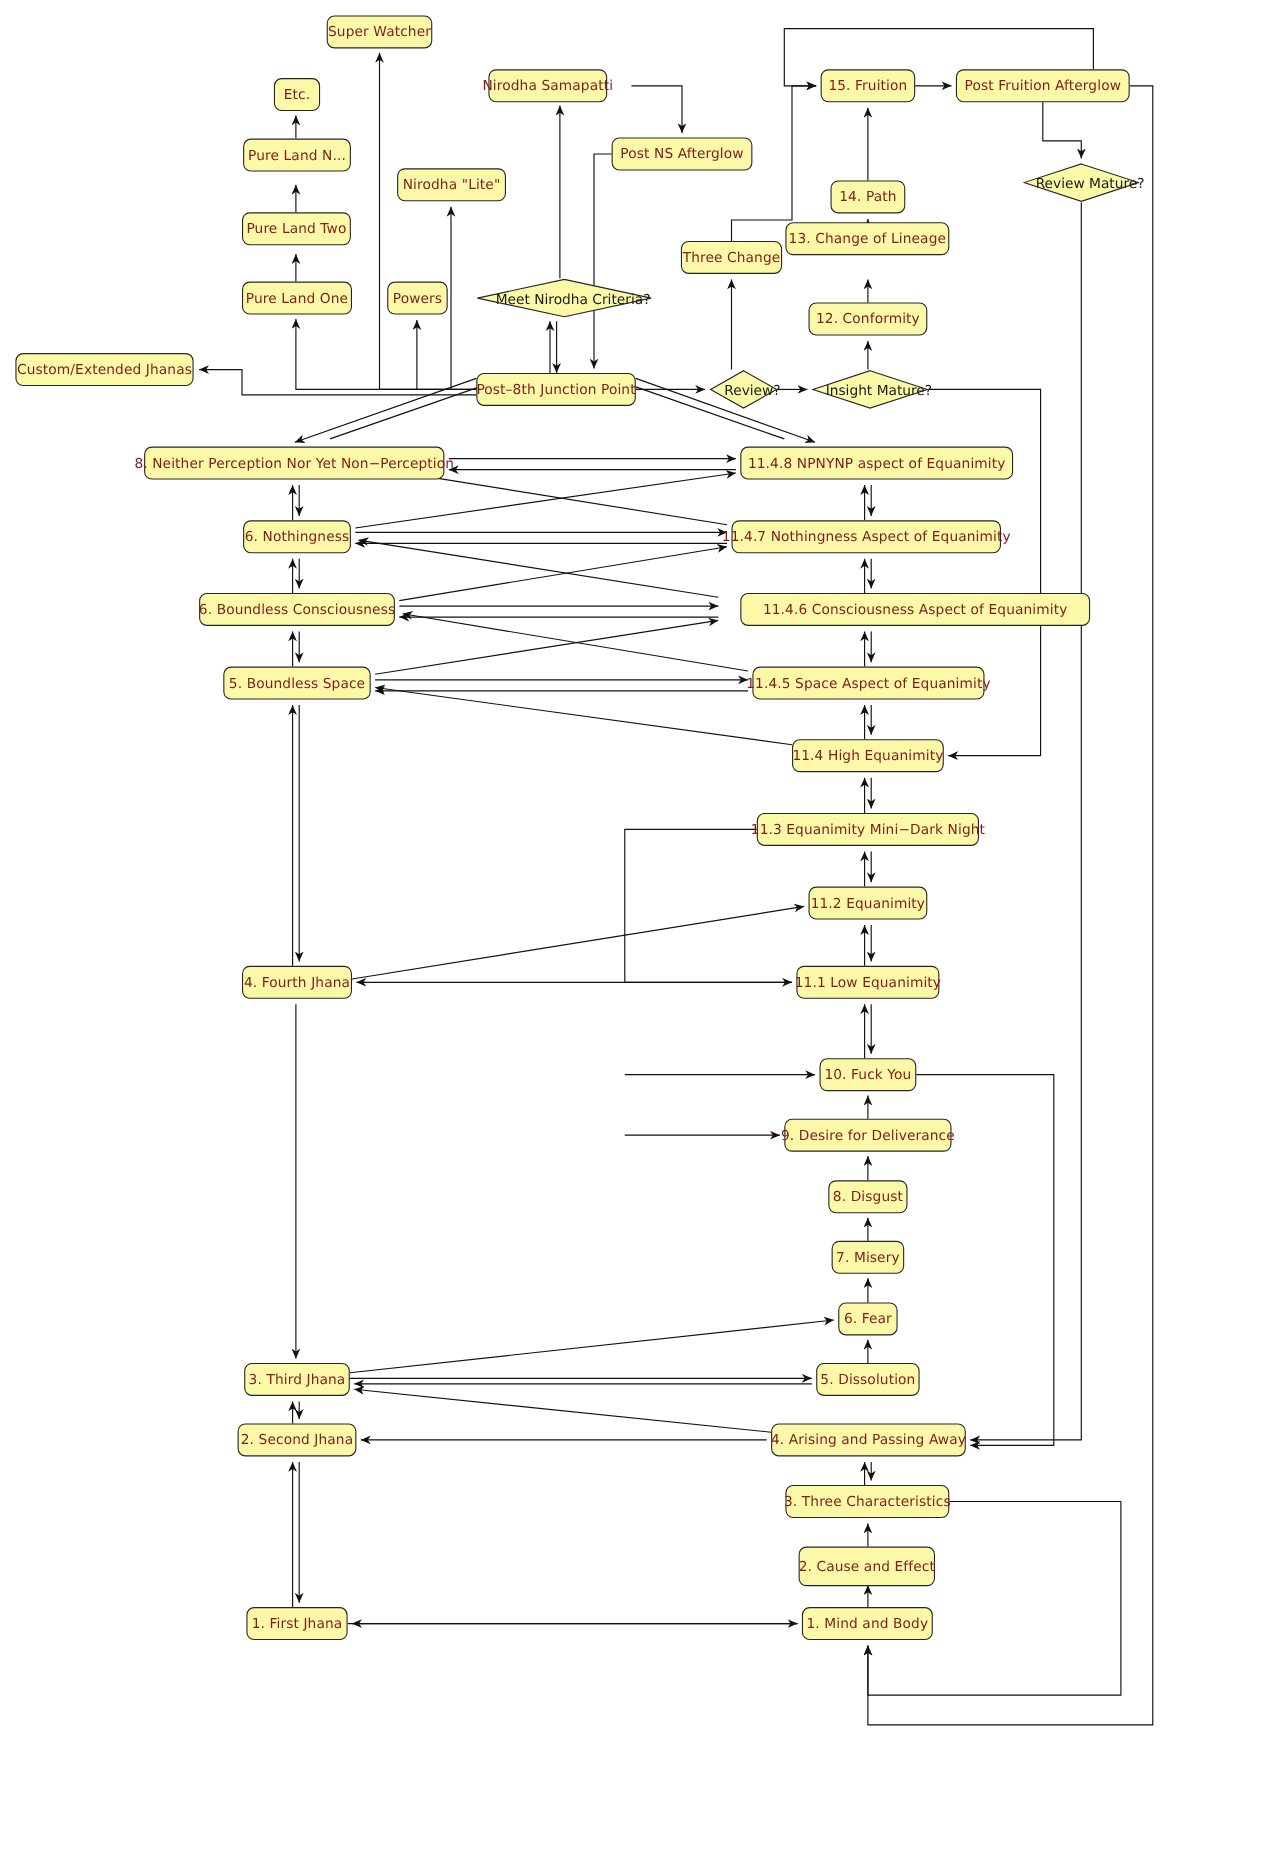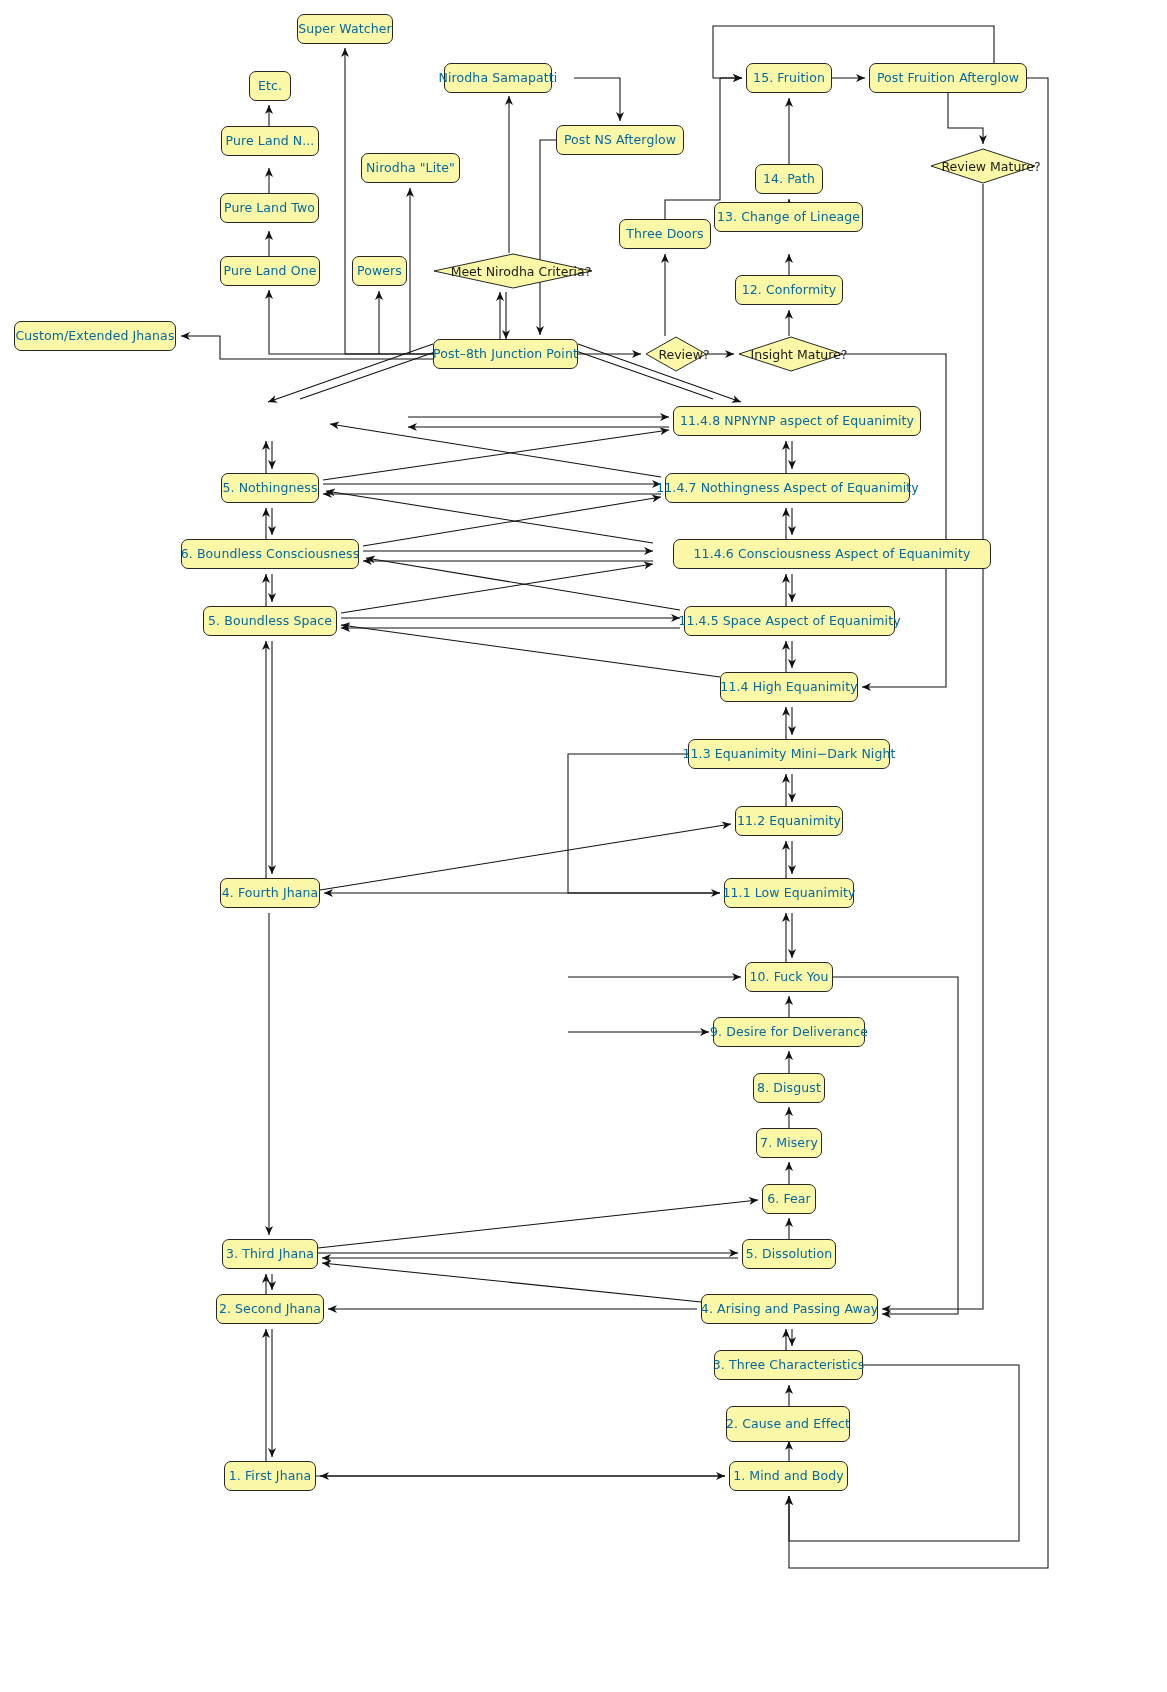--- a/index.html
+++ b/index.html
@@ -7,21 +7,21 @@
   #canvas{position:relative;width:1167px;height:1692px;background:#ffffff;overflow:hidden;}
   svg.edges{position:absolute;left:0;top:0;width:1167px;height:1692px;pointer-events:none;}
   .node{
     position:absolute;
     background:#FBF8A8;
     border:1px solid #262626;
     border-radius:7px;
     box-sizing:border-box;
     display:flex;align-items:center;justify-content:center;
     font-size:12.5px;
-    color:#0369a1;
+    color:#7f1d1d;
     white-space:nowrap;
     letter-spacing:0.1px;
     line-height:1;
   }
   .diamond{
     position:absolute;
     display:flex;align-items:center;justify-content:center;
     font-size:12.5px;color:#1a1a1a;white-space:nowrap;
     box-sizing:border-box;
     background:transparent;
@@ -229,21 +229,21 @@
 
   <div class="diamond" style="left:930px;top:148px;width:106px;height:36px;">
     <svg class="dia-shape" viewBox="0 0 106 36" preserveAspectRatio="none">
       <polygon points="53,1 105,18 53,35 1,18" fill="#FBF8A8" stroke="#262626" stroke-width="1"></polygon>
     </svg>
     <span class="dia-label">Review Mature?</span>
   </div>
 
   <div class="node" style="left:755px;top:164px;width:68px;height:30px;">14. Path</div>
   <div class="node" style="left:220px;top:193px;width:99px;height:30px;">Pure Land Two</div>
-  <div class="node" style="left:619px;top:219px;width:92px;height:30px;">Three Doors</div>
+  <div class="node" style="left:619px;top:219px;width:92px;height:30px;">Three Change</div>
   <div class="node" style="left:714px;top:202px;width:149px;height:30px;">13. Change of Lineage</div>
   <div class="node" style="left:220px;top:256px;width:100px;height:30px;">Pure Land One</div>
   <div class="node" style="left:352px;top:256px;width:55px;height:30px;">Powers</div>
 
   <div class="diamond" style="left:433px;top:253px;width:160px;height:36px;">
     <svg class="dia-shape" viewBox="0 0 160 36" preserveAspectRatio="none">
       <polygon points="80,1 159,18 80,35 1,18" fill="#FBF8A8" stroke="#262626" stroke-width="1"></polygon>
     </svg>
     <span class="dia-label">Meet Nirodha Criteria?</span>
   </div>
@@ -259,22 +259,23 @@
     <span class="dia-label">Review?</span>
   </div>
 
   <div class="diamond" style="left:738px;top:336px;width:106px;height:36px;">
     <svg class="dia-shape" viewBox="0 0 106 36" preserveAspectRatio="none">
       <polygon points="53,1 105,18 53,35 1,18" fill="#FBF8A8" stroke="#262626" stroke-width="1"></polygon>
     </svg>
     <span class="dia-label">Insight Mature?</span>
   </div>
 
+  <div class="node" style="left:131px;top:406px;width:273px;height:30px;">8. Neither Perception Nor Yet Non−Perception</div>
   <div class="node" style="left:673px;top:406px;width:248px;height:30px;">11.4.8 NPNYNP aspect of Equanimity</div>
-  <div class="node" style="left:221px;top:473px;width:98px;height:30px;">5. Nothingness</div>
+  <div class="node" style="left:221px;top:473px;width:98px;height:30px;">6. Nothingness</div>
   <div class="node" style="left:665px;top:473px;width:245px;height:30px;">11.4.7 Nothingness Aspect of Equanimity</div>
   <div class="node" style="left:181px;top:539px;width:178px;height:30px;">6. Boundless Consciousness</div>
   <div class="node" style="left:657px;top:539px;width:318px;height:30px;margin-left:16px;">11.4.6 Consciousness Aspect of Equanimity</div>
   <div class="node" style="left:203px;top:606px;width:134px;height:30px;">5. Boundless Space</div>
   <div class="node" style="left:684px;top:606px;width:211px;height:30px;">11.4.5 Space Aspect of Equanimity</div>
   <div class="node" style="left:720px;top:672px;width:138px;height:30px;">11.4 High Equanimity</div>
   <div class="node" style="left:688px;top:739px;width:202px;height:30px;">11.3 Equanimity Mini−Dark Night</div>
   <div class="node" style="left:735px;top:806px;width:108px;height:30px;">11.2 Equanimity</div>
   <div class="node" style="left:220px;top:878px;width:100px;height:30px;">4. Fourth Jhana</div>
   <div class="node" style="left:724px;top:878px;width:130px;height:30px;">11.1 Low Equanimity</div>

